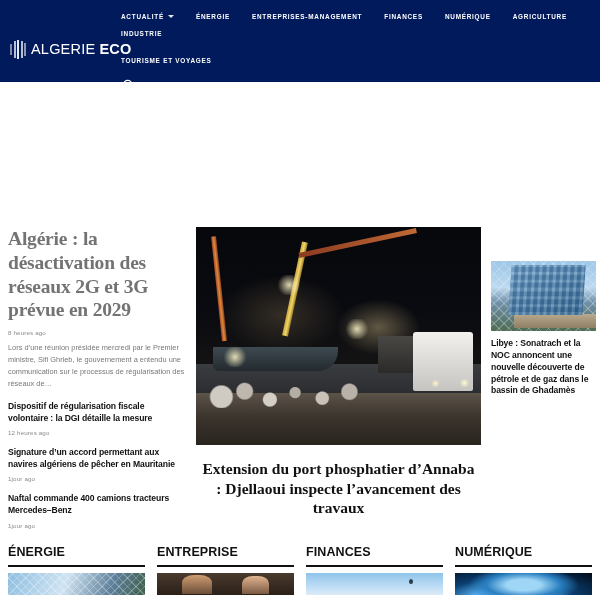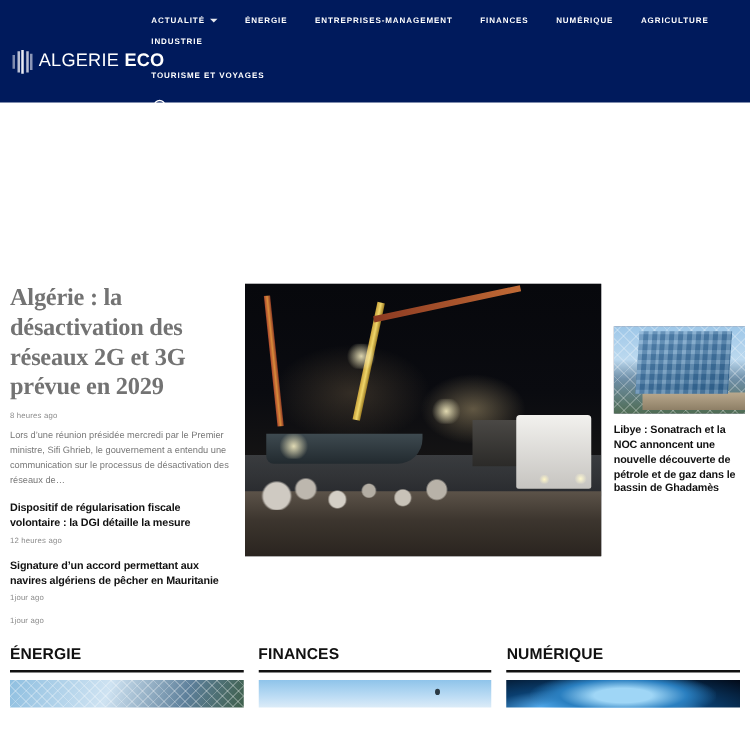--- a/index.html
+++ b/index.html
@@ -413,31 +413,32 @@
   </div>
 </header>
 
 <div class="ad-space"></div>
 
 <section class="main-grid">
 
   <div class="col-left">
     <h1 class="lead-title">Algérie : la désactivation des réseaux 2G et 3G prévue en 2029</h1>
     <div class="meta">8 heures ago</div>
-    <p class="lead-excerpt">Lors d’une réunion présidée mercredi par le Premier ministre, Sifi Ghrieb, le gouvernement a entendu une communication sur le processus de désactivation des réseaux de…</p>
+    <p class="lead-excerpt">Lors d’une réunion présidée mercredi par le Premier ministre, Sifi Ghrieb, le gouvernement a entendu une communication sur le processus de régularisation des réseaux de…</p>
 
     <div class="small-item">
       <div class="small-title">Dispositif de régularisation fiscale volontaire : la DGI détaille la mesure</div>
       <div class="meta">12 heures ago</div>
     </div>
     <div class="small-item">
       <div class="small-title">Signature d’un accord permettant aux navires algériens de pêcher en Mauritanie</div>
       <div class="meta">1jour ago</div>
     </div>
     <div class="small-item">
+      <div class="small-title">Naftal commande 400 camions tracteurs Mercedes–Benz</div>
       <div class="meta">1jour ago</div>
     </div>
   </div>
 
   <div class="col-center">
     <div class="hero-img">
       <div class="sky"></div>
       <div class="crane crane1"></div>
       <div class="crane crane2"></div>
       <div class="boom"></div>
@@ -448,20 +449,21 @@
       <div class="glow g3"></div>
       <div class="truck">
         <div class="bed"></div>
         <div class="cab"></div>
         <div class="lamp"></div>
         <div class="lamp2"></div>
       </div>
       <div class="shore"></div>
       <div class="rocks"></div>
     </div>
+    <h2 class="hero-caption">Extension du port phosphatier d’Annaba : Djellaoui inspecte l’avancement des travaux</h2>
   </div>
 
   <div class="col-right">
     <div class="side-item">
       <div class="side-thumb">
         <div class="thumb-glass">
             <div class="fence"></div>
             <div class="wall"></div>
           </div>
       </div>
@@ -470,20 +472,25 @@
   </div>
 </section>
 
 <section class="cat-strip">
   <div class="cat-col">
     <div class="cat-head">ÉNERGIE</div>
     <div class="cat-rule"></div>
     <div class="cat-thumb ct-energie"></div>
   </div>
   <div class="cat-col">
+    <div class="cat-head">ENTREPRISE</div>
+    <div class="cat-rule"></div>
+    <div class="cat-thumb ct-entreprise"></div>
+  </div>
+  <div class="cat-col">
     <div class="cat-head">FINANCES</div>
     <div class="cat-rule"></div>
     <div class="cat-thumb ct-finances"></div>
   </div>
   <div class="cat-col">
     <div class="cat-head">NUMÉRIQUE</div>
     <div class="cat-rule"></div>
     <div class="cat-thumb ct-numerique"></div>
   </div>
 </section>

